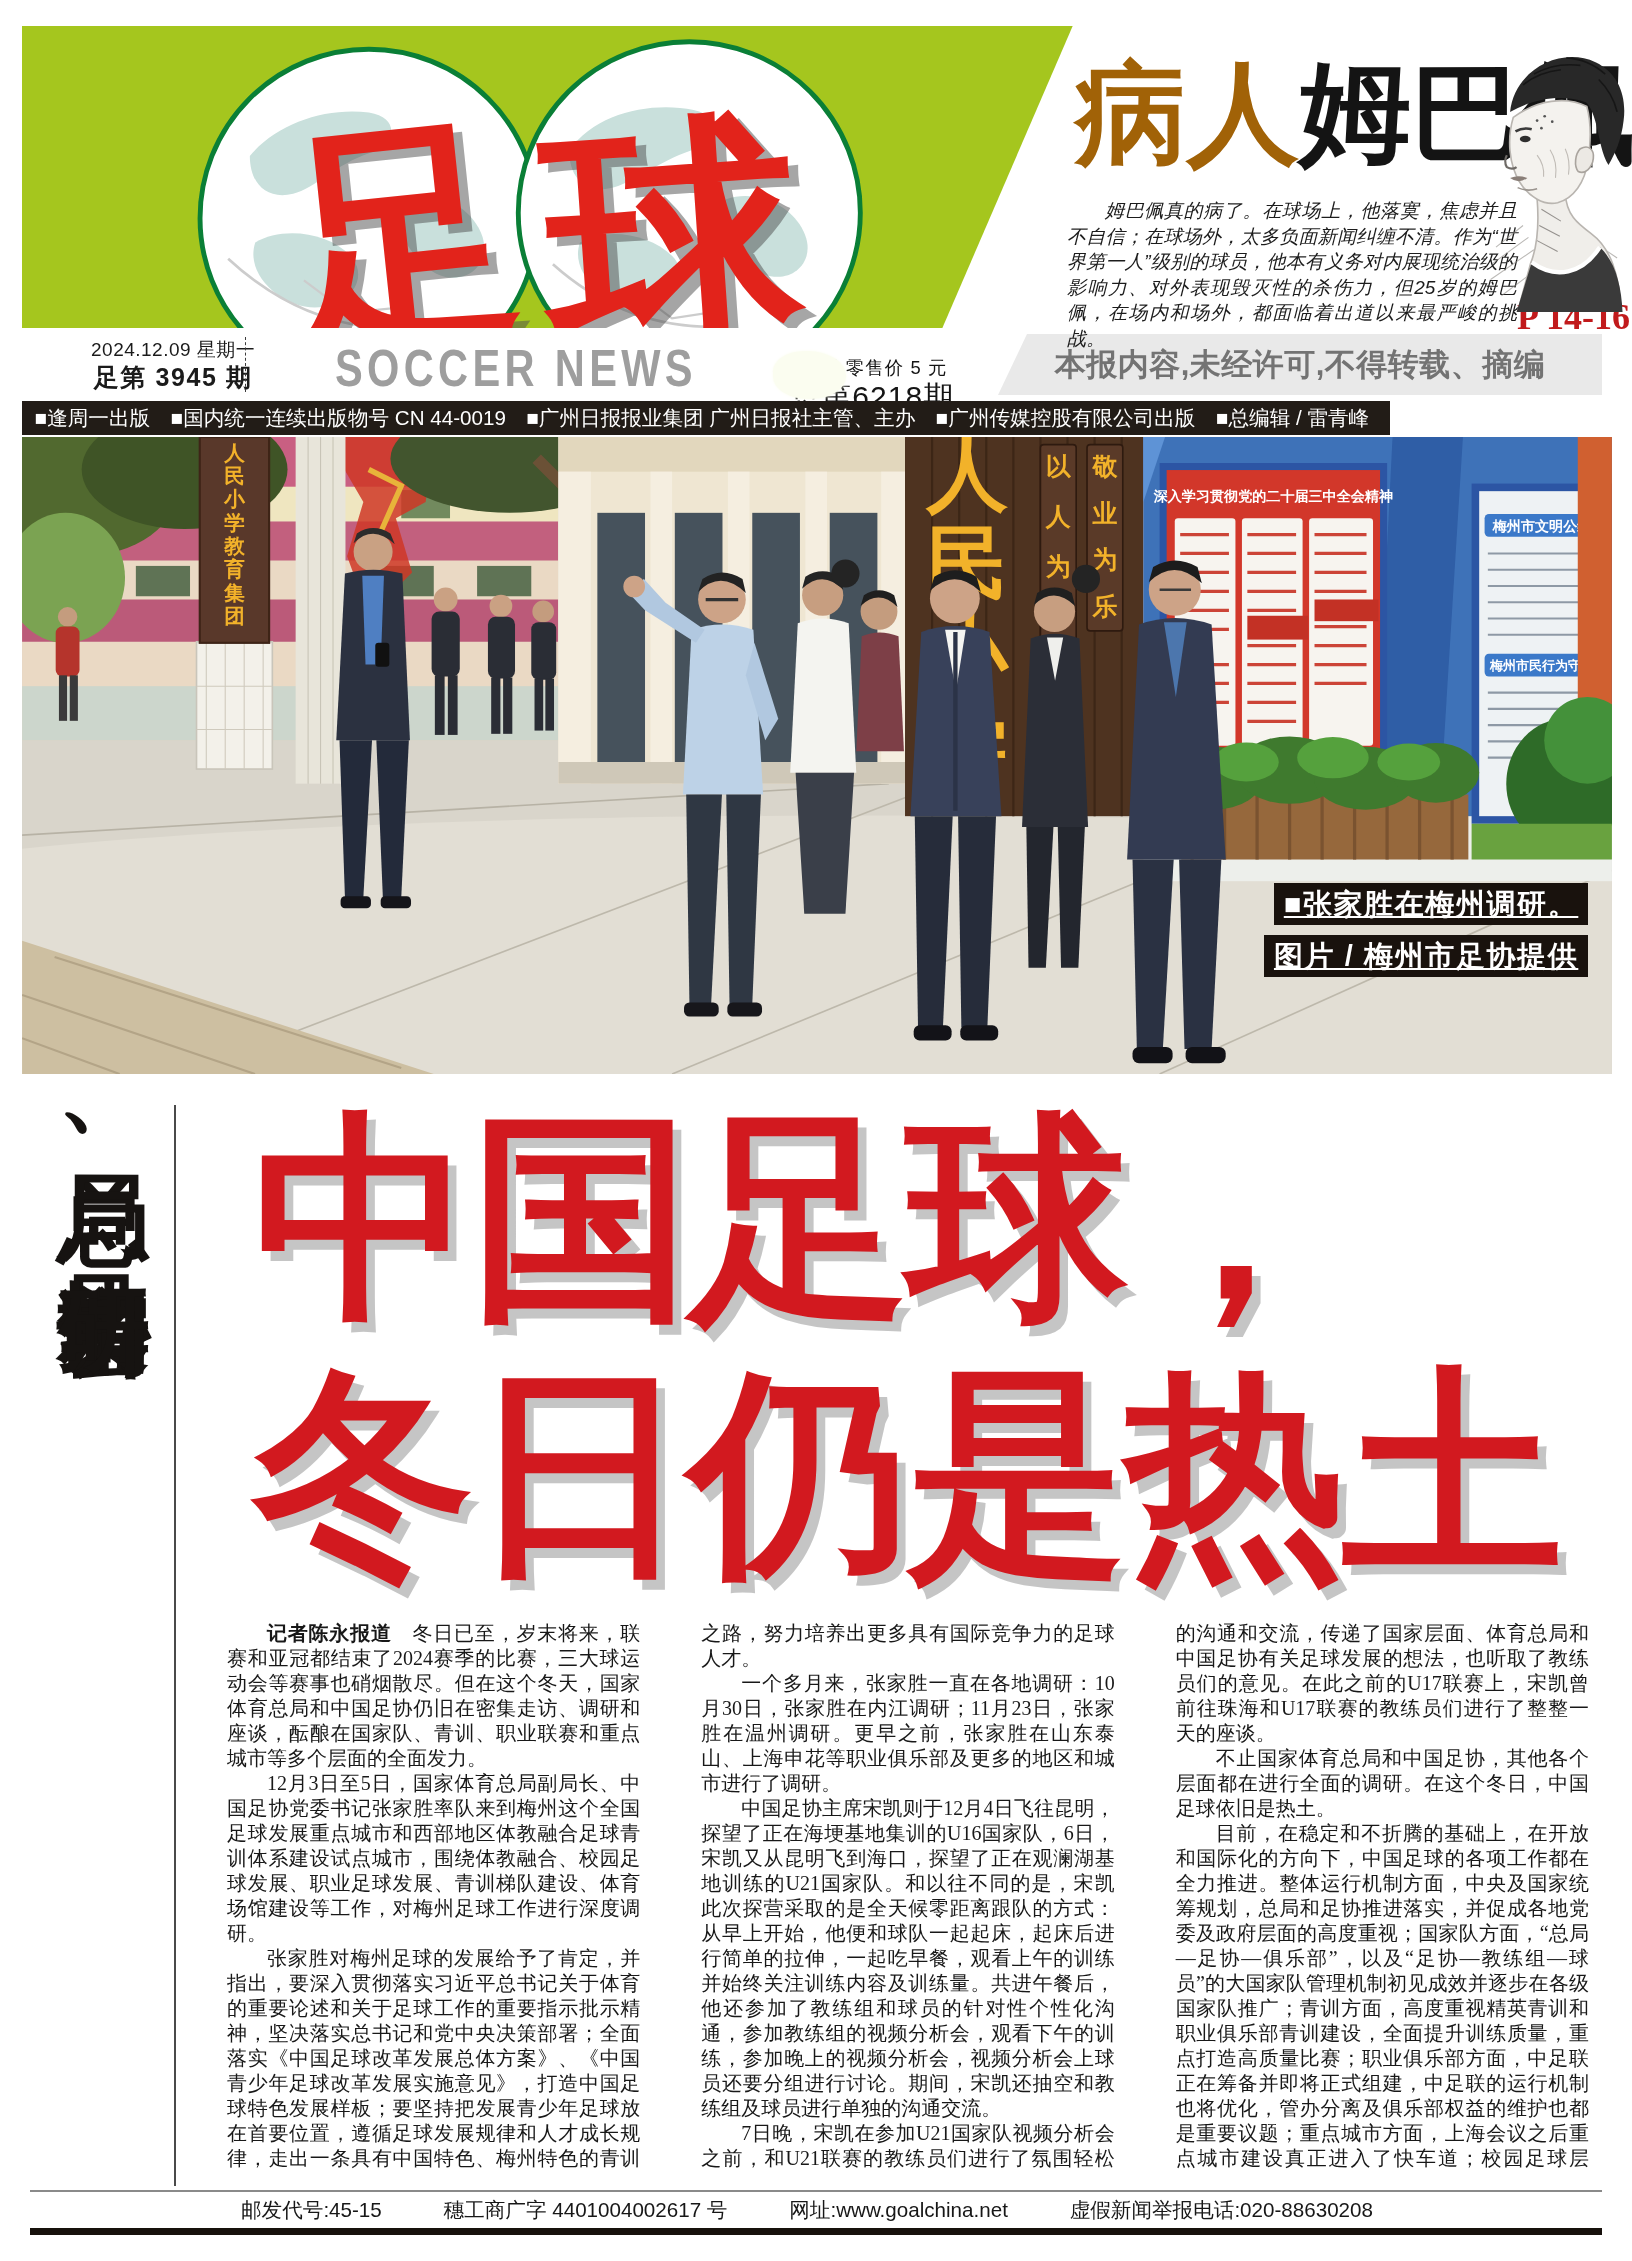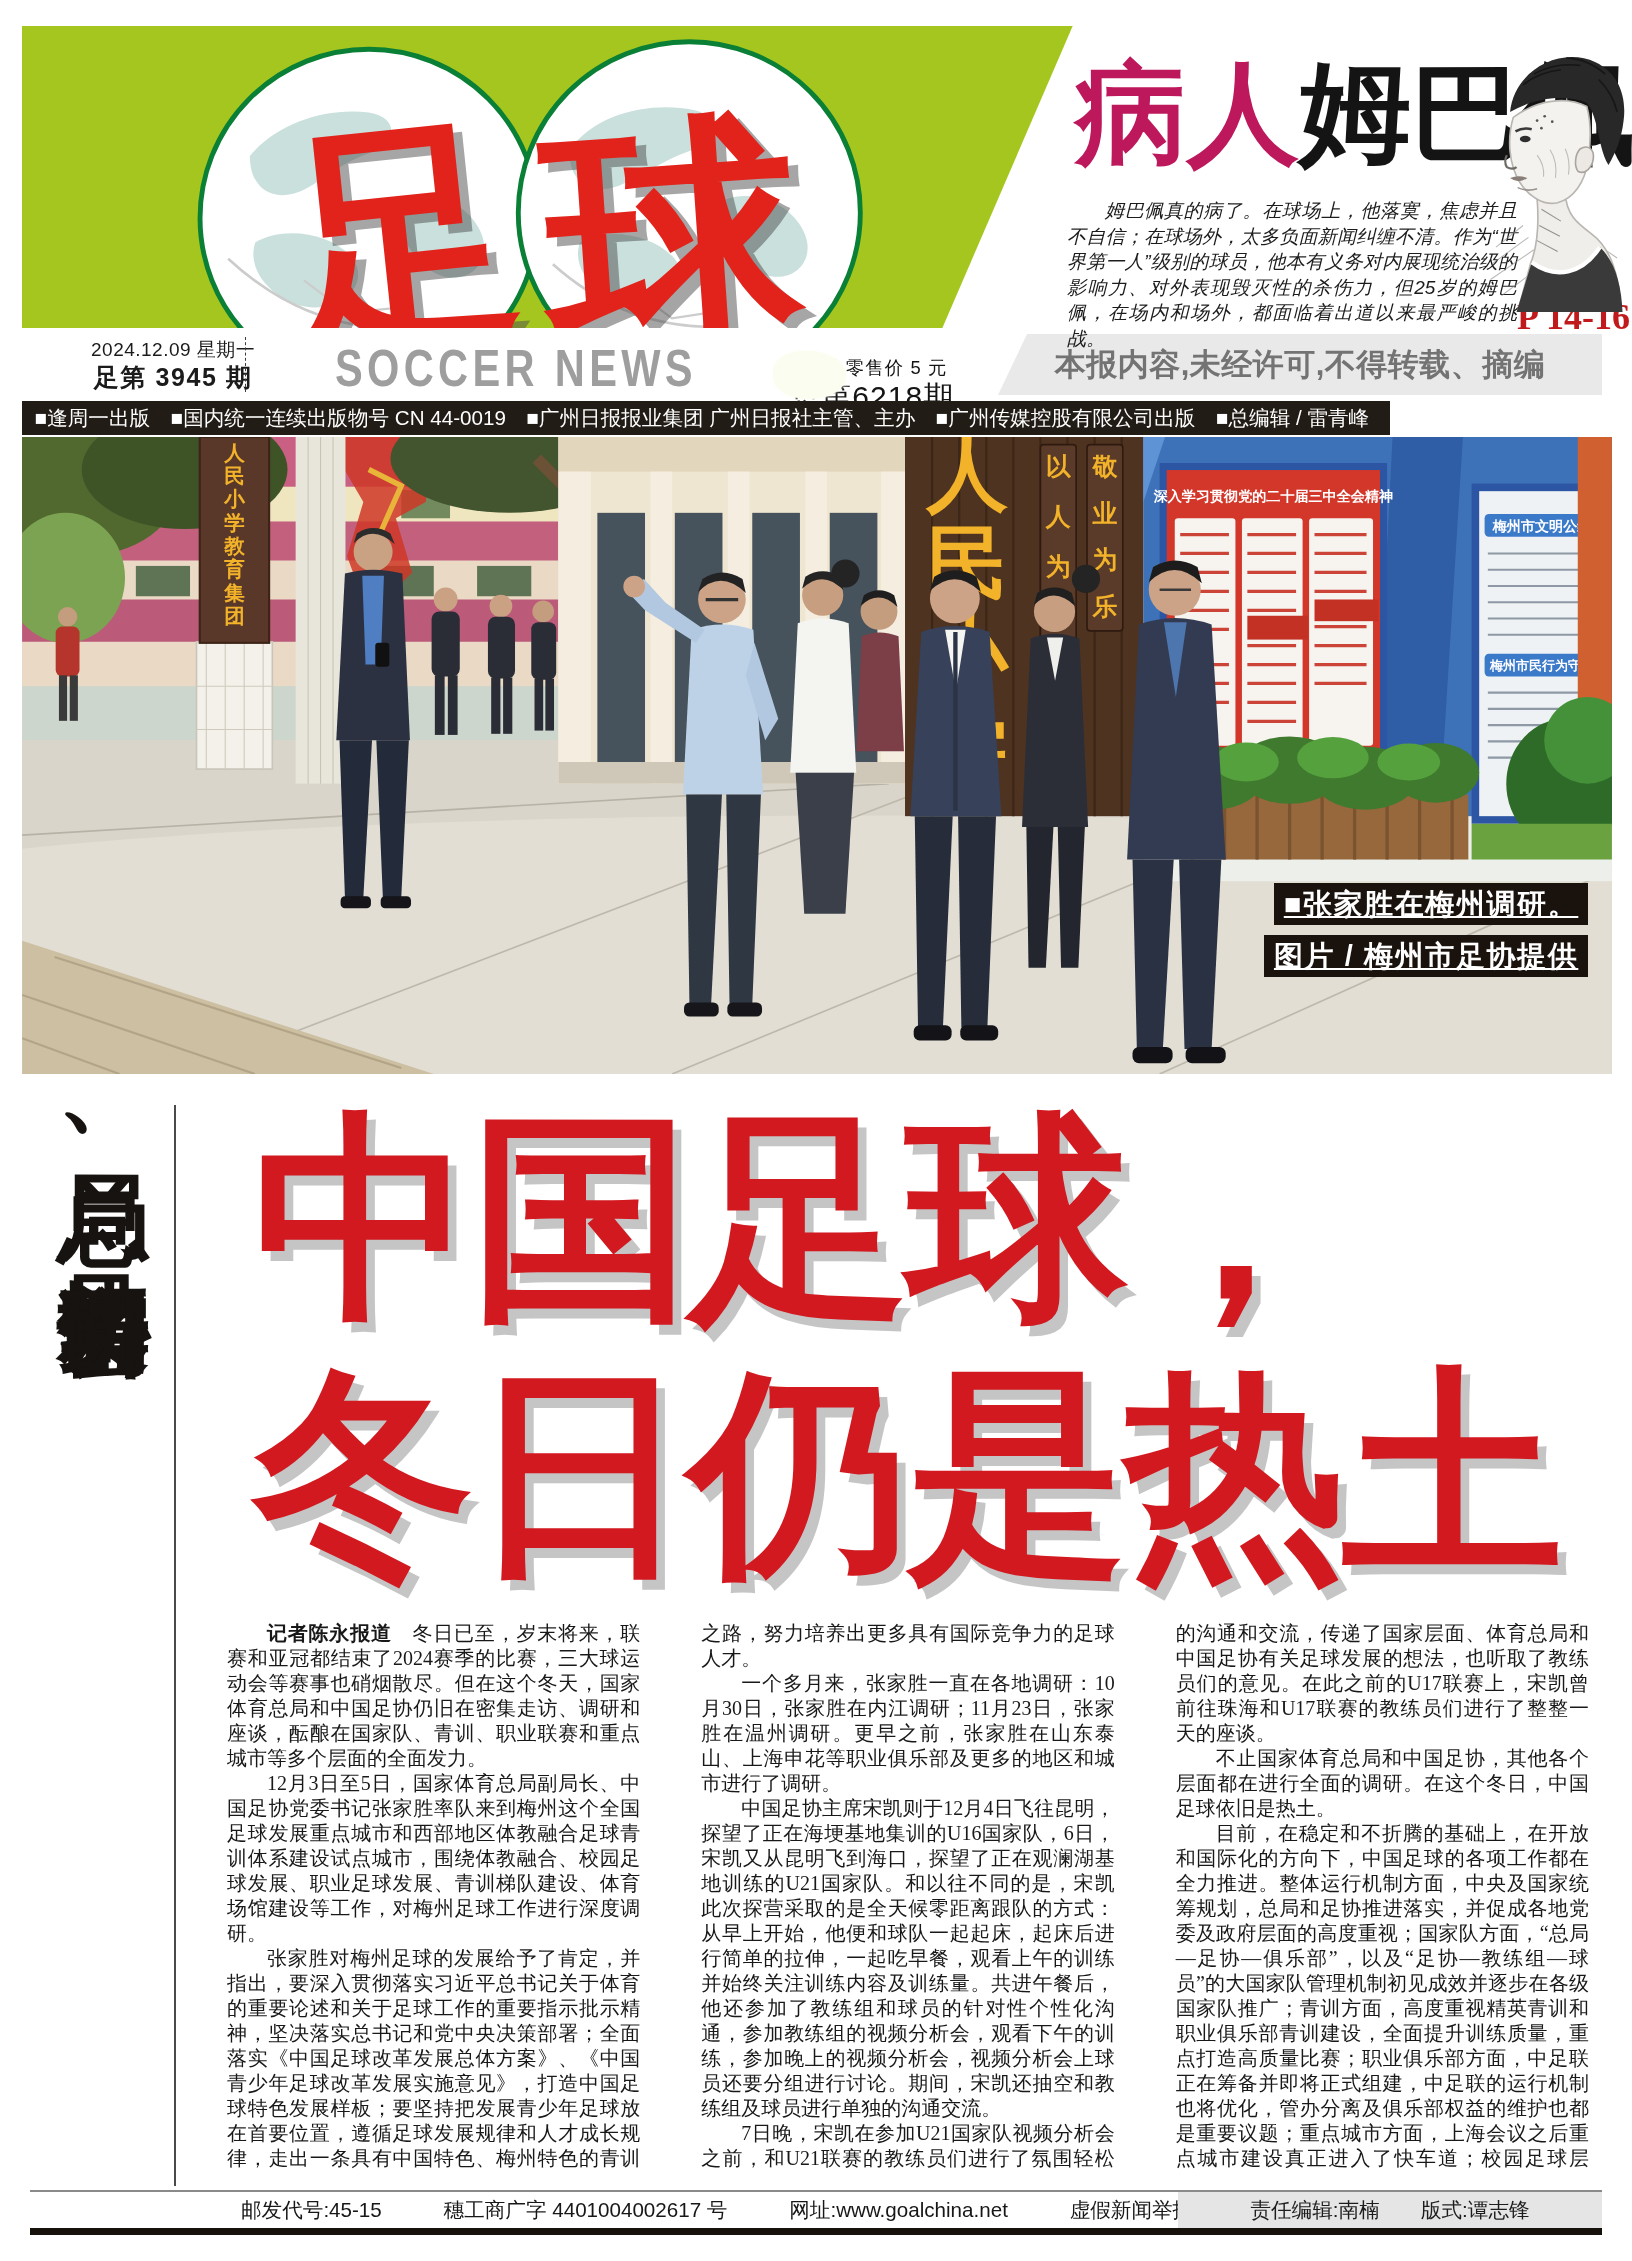--- a/index.html
+++ b/index.html
@@ -42,21 +42,21 @@
             font-weight:bold;color:#d2191f;font-size:221px;line-height:255px;white-space:nowrap;
             text-shadow:8.7px 9.7px 0 rgba(150,150,150,.55);letter-spacing:-3.2px;}
   
   .article{position:absolute;left:227px;top:1621px;width:1362px;height:572px;column-count:3;column-gap:61px;
            column-fill:auto;font-family:"Liberation Serif","DejaVu Serif",serif;font-size:20px;line-height:25px;
            color:#181818;text-align:justify;}
   .article p{margin:0;text-indent:2em;}
   .byline{font-family:"Liberation Sans",sans-serif;font-weight:bold;}
   
   .mb-title{position:absolute;left:1075px;top:58px;font-size:112px;font-weight:900;line-height:1;white-space:nowrap;}
-  .mb-title .hl{color:#be185d;}
+  .mb-title .hl{color:#a16207;}
   .mb-title .rest{color:#141414;}
   .mb-body{position:absolute;left:1059px;top:190px;width:466px;font-size:19px;line-height:25.5px;color:#1c1c1c;
            text-align:justify;font-family:"Liberation Sans",sans-serif;}
   .mb-body p{margin:8px;text-indent:2em;font-style:italic;}
   .mb-page{position:absolute;left:1488px;top:296px;font-family:"Liberation Serif",serif;font-weight:bold;
            font-size:36px;color:#c11a1c;white-space:nowrap;margin-left:29px;}
   .portrait{position:absolute;left:1485px;top:19.5px;width:148px;height:292px;}
   
   .f-thin{position:absolute;left:30px;top:2190px;width:1572px;height:1.6px;background:#8a8a8a;}
   .f-thick{position:absolute;left:30px;top:2228px;width:1572px;height:7px;background:#17110c;}
@@ -412,17 +412,16 @@
       <p>张家胜对梅州足球的发展给予了肯定，并指出，要深入贯彻落实习近平总书记关于体育的重要论述和关于足球工作的重要指示批示精神，坚决落实总书记和党中央决策部署；全面落实《中国足球改革发展总体方案》、《中国青少年足球改革发展实施意见》，打造中国足球特色发展样板；要坚持把发展青少年足球放在首要位置，遵循足球发展规律和人才成长规律，走出一条具有中国特色、梅州特色的青训之路，努力培养出更多具有国际竞争力的足球人才。</p>
       <p>一个多月来，张家胜一直在各地调研：10月30日，张家胜在内江调研；11月23日，张家胜在温州调研。更早之前，张家胜在山东泰山、上海申花等职业俱乐部及更多的地区和城市进行了调研。</p>
       <p>中国足协主席宋凯则于12月4日飞往昆明，探望了正在海埂基地集训的U16国家队，6日，宋凯又从昆明飞到海口，探望了正在观澜湖基地训练的U21国家队。和以往不同的是，宋凯此次探营采取的是全天候零距离跟队的方式：从早上开始，他便和球队一起起床，起床后进行简单的拉伸，一起吃早餐，观看上午的训练并始终关注训练内容及训练量。共进午餐后，他还参加了教练组和球员的针对性个性化沟通，参加教练组的视频分析会，观看下午的训练，参加晚上的视频分析会，视频分析会上球员还要分组进行讨论。期间，宋凯还抽空和教练组及球员进行单独的沟通交流。</p>
       <p>7日晚，宋凯在参加U21国家队视频分析会之前，和U21联赛的教练员们进行了氛围轻松的沟通和交流，传递了国家层面、体育总局和中国足协有关足球发展的想法，也听取了教练员们的意见。在此之前的U17联赛上，宋凯曾前往珠海和U17联赛的教练员们进行了整整一天的座谈。</p>
       <p>不止国家体育总局和中国足协，其他各个层面都在进行全面的调研。在这个冬日，中国足球依旧是热土。</p>
       <p>目前，在稳定和不折腾的基础上，在开放和国际化的方向下，中国足球的各项工作都在全力推进。整体运行机制方面，中央及国家统筹规划，总局和足协推进落实，并促成各地党委及政府层面的高度重视；国家队方面，“总局—足协—俱乐部”，以及“足协—教练组—球员”的大国家队管理机制初见成效并逐步在各级国家队推广；青训方面，高度重视精英青训和职业俱乐部青训建设，全面提升训练质量，重点打造高质量比赛；职业俱乐部方面，中足联正在筹备并即将正式组建，中足联的运行机制也将优化，管办分离及俱乐部权益的维护也都是重要议题；重点城市方面，上海会议之后重点城市建设真正进入了快车道；校园足球层面，有关方面也在全力推进相关工作，全力为中国足球的发展做好支撑。</p>
     </div>
 
   <div class="f-thin"></div>
   <div class="f-left">邮发代号:45-15　　　穗工商广字 4401004002617 号　　　网址:www.goalchina.net　　　虚假新闻举报电话:020-88630208</div>
-  <div class="f-right">责任编辑:南楠　　版式:谭志锋</div>
   <div class="f-thick"></div>
 
 </div>
 
 
 </body></html>

